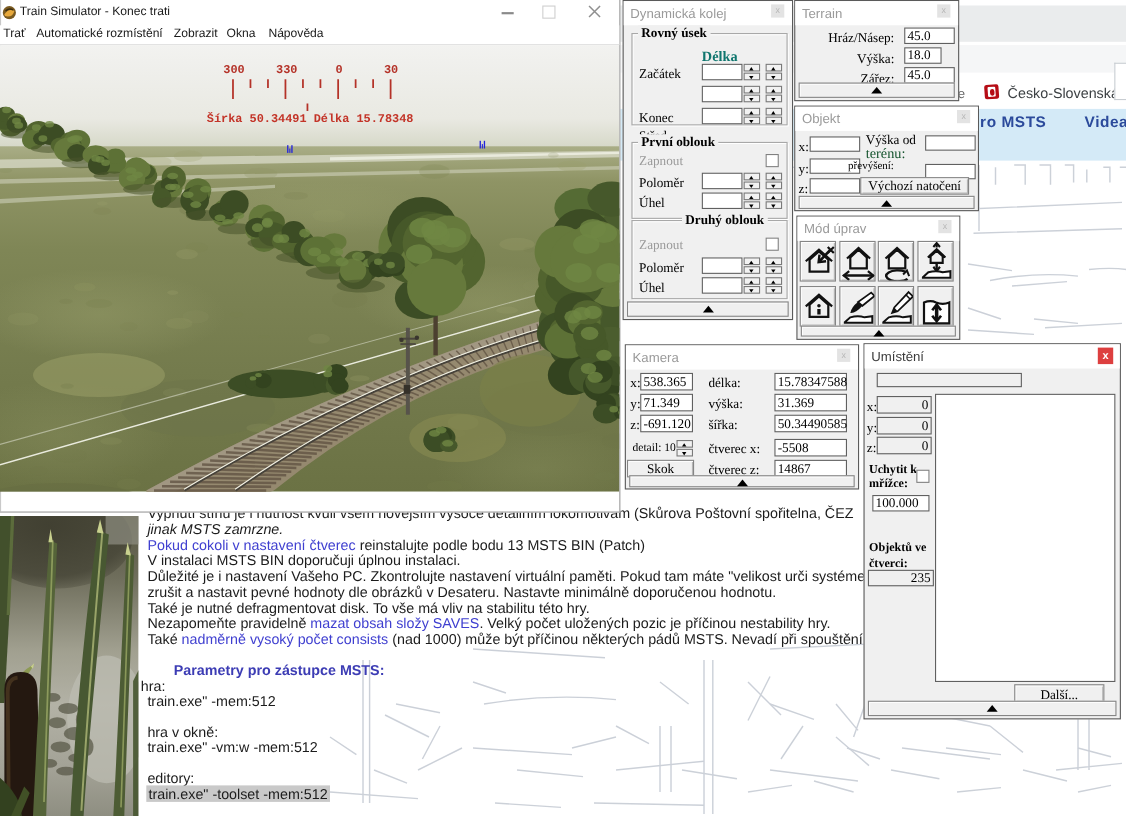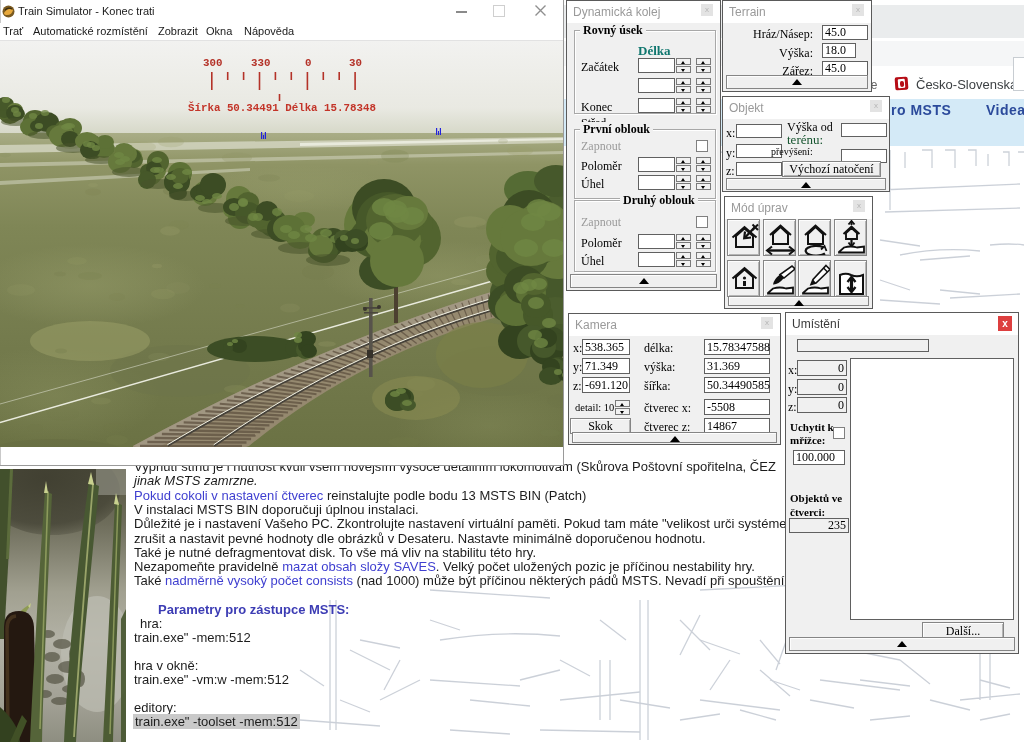--- a/index.html
+++ b/index.html
@@ -141,21 +141,21 @@
       <div class="wl" style="left:134px;top:459.0px;"><span>Vypnutí stínů je i nutnost kvůli všem novějším vysoce detailním lokomotivám (Skůrova Poštovní spořitelna, ČEZ</span></div>
       <div class="wl" style="left:134px;top:473.3px;font-style:italic;"><span>jinak MSTS zamrzne.</span></div>
       <div class="wl" style="left:134px;top:487.6px;"><a>Pokud cokoli v nastavení čtverec</a><span> reinstalujte podle bodu 13 MSTS BIN (Patch)</span></div>
       <div class="wl" style="left:134px;top:501.9px;"><span>V instalaci MSTS BIN doporučuji úplnou instalaci.</span></div>
       <div class="wl" style="left:134px;top:516.2px;"><span>Důležité je i nastavení Vašeho PC. Zkontrolujte nastavení virtuální paměti. Pokud tam máte "velikost urči systémem" tak toto</span></div>
       <div class="wl" style="left:134px;top:530.5px;"><span>zrušit a nastavit pevné hodnoty dle obrázků v Desateru. Nastavte minimálně doporučenou hodnotu.</span></div>
       <div class="wl" style="left:134px;top:544.8px;"><span>Také je nutné defragmentovat disk. To vše má vliv na stabilitu této hry.</span></div>
       <div class="wl" style="left:134px;top:559.1px;"><span>Nezapomeňte pravidelně </span><a>mazat obsah složy SAVES</a><span>. Velký počet uložených pozic je příčinou nestability hry.</span></div>
       <div class="wl" style="left:134px;top:573.4px;"><span>Také </span><a>nadměrně vysoký počet consists</a><span> (nad 1000) může být příčinou některých pádů MSTS. Nevadí při spouštění hry</span></div>
       <div class="wl" style="left:134px;top:601.5px;font-weight:bold;color:#3c3cb4;margin-left:24px;">Parametry pro zástupce MSTS:</div>
-      <div class="wl" style="left:140px;top:615.6px;">hra:</div>
+      <div class="wl" style="left:128px;top:615.6px;">hra:</div>
       <div class="wl" style="left:134px;top:629.7px;">train.exe" -mem:512</div>
       <div class="wl" style="left:134px;top:657.9px;">hra v okně:</div>
       <div class="wl" style="left:134px;top:672.0px;">train.exe" -vm:w -mem:512</div>
       <div class="wl" style="left:134px;top:700.2px;">editory:</div>
       <div class="wl" style="left:133px;top:714.3px;background:#c9c9c9;padding:0 2px;">train.exe" -toolset -mem:512</div>
     </div>
 </div>
 
 <div id="mainwin" class="abs" style="left:0;top:0;width:564px;height:466px;background:#fff;border-right:1px solid #9a9a9a;border-bottom:1px solid #9a9a9a;box-sizing:border-box;box-shadow:inset 1px 0 0 #c9c9c9;">
 

